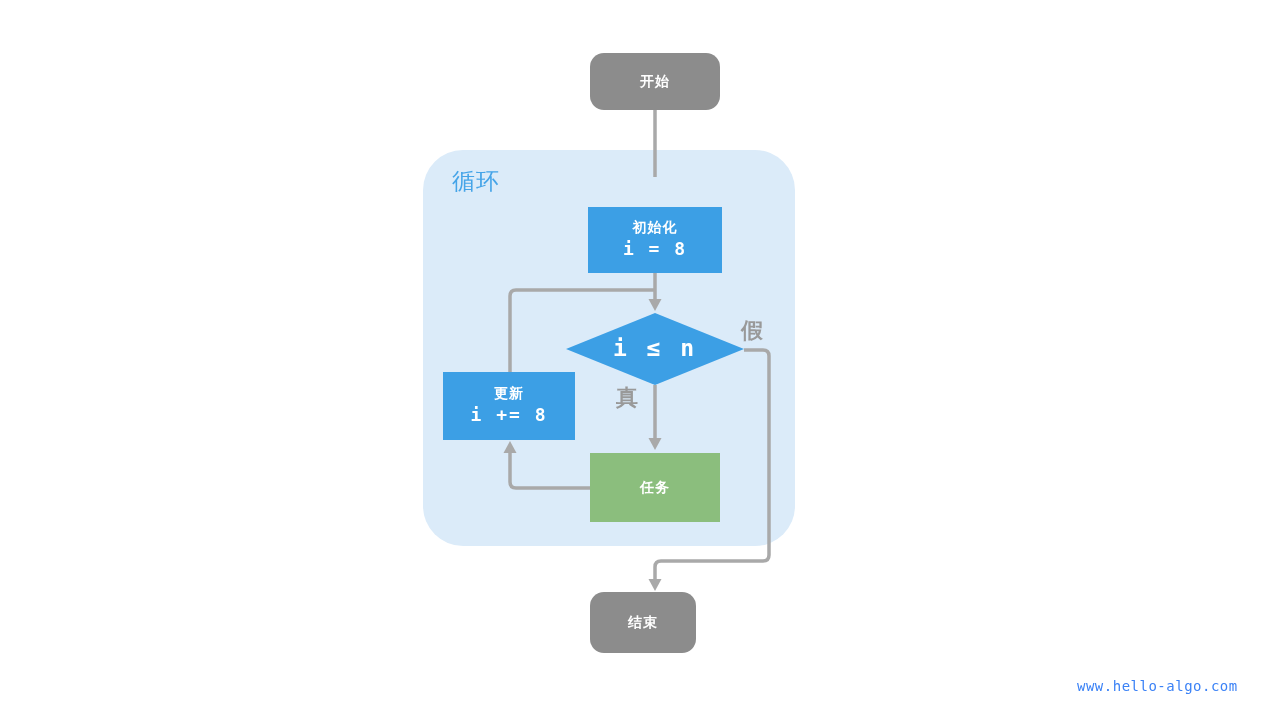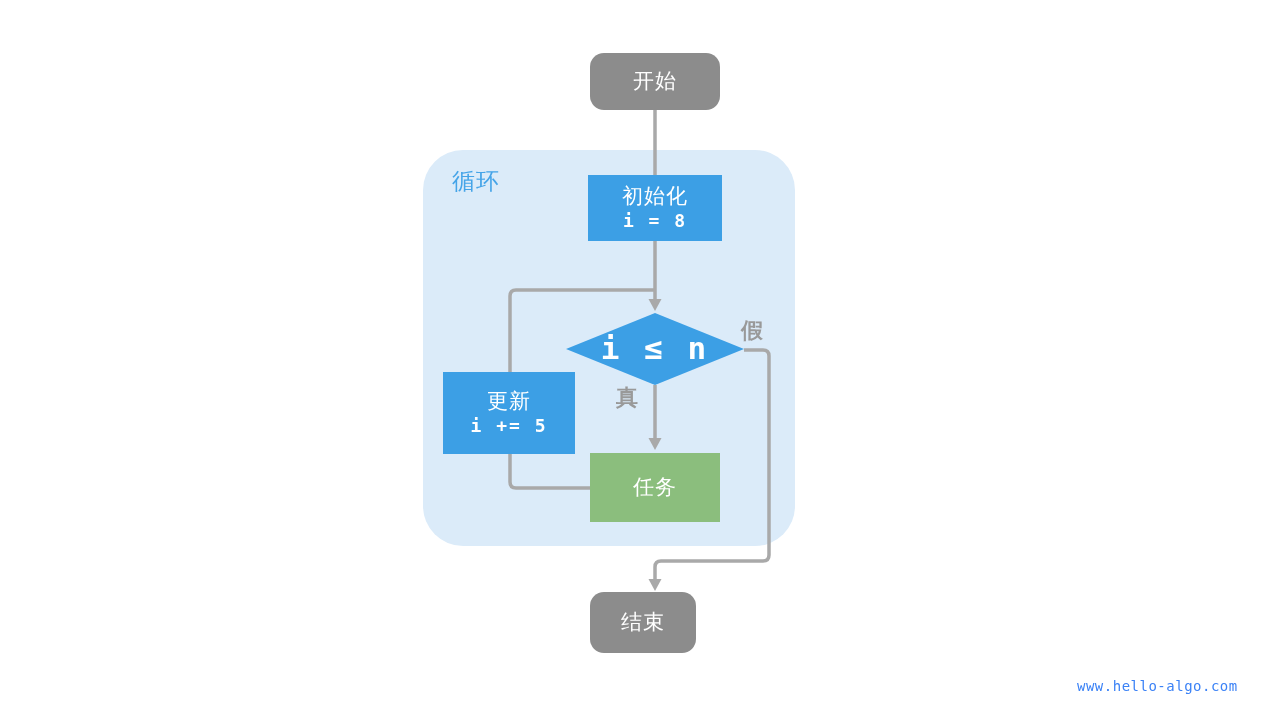--- a/index.html
+++ b/index.html
@@ -50,46 +50,46 @@
     position: absolute;
     display: flex;
     flex-direction: column;
     align-items: center;
     justify-content: center;
     color: #ffffff;
     z-index: 3;
     text-align: center;
   }
   .node .cn-label {
-    font-size: 21px;
-    font-weight: normal;
+    font-size: 14px;
+    font-weight: bold;
     line-height: 1.25;
     letter-spacing: 1px;
   }
   .node .code-label {
     font-family: "DejaVu Sans Mono", monospace;
     font-size: 18px;
     font-weight: bold;
     line-height: 1.35;
     letter-spacing: 2px;
   }
   .terminal {
     border-radius: 14px;
   }
   .node-start { left: 590px; top: 53px;  width: 130px; height: 57px; }
   .node-end   { left: 590px; top: 592px; width: 106px; height: 61px; }
   .node-init   { left: 588px; top: 175px; width: 134px; height: 66px; }
-  .node-update { left: 443px; top: 372px; width: 132px; height: 82px; }
+  .node-update { left: 443px; top: 372px; width: 132px; height: 68px; }
   .node-task   { left: 590px; top: 453px; width: 130px; height: 69px; text-align: right; }
   .node-condition {
     left: 566px; top: 313px; width: 178px; height: 72px;
     clip-path: polygon(50% 0%, 100% 50%, 50% 100%, 0% 50%);
   }
   .node-condition .code-label {
-    font-size: 31px;
+    font-size: 23px;
     letter-spacing: 3px;
   }
   .edge-label {
     position: absolute;
     font-size: 22px;
     font-weight: bold;
     z-index: 3;
   }
   .edge-label-false { left: 741px; top: 316px; }
   .edge-label-true  { left: 616px; top: 383px; }
@@ -128,32 +128,32 @@
     <polygon points="648.5,438 661.5,438 655,450" style="fill: rgb(169, 169, 169);"></polygon>
 
     <path d="M590,488 L516,488 Q510,488 510,482 L510,453" style="stroke: rgb(169, 169, 169);"></path>
     <polygon points="503.5,453 516.5,453 510,441" style="fill: rgb(169, 169, 169);"></polygon>
   </svg>
 
   <div class="node terminal node-start" style="background-color: rgb(140, 140, 140);">
     <div class="cn-label">开始</div>
   </div>
 
-  <div class="node node-init" style="background-color: rgb(60, 159, 229);">
+  <div class="node node-init" style="background-color: rgb(60, 159, 229); margin-top: 32px;">
     <div class="cn-label">初始化</div>
     <div class="code-label">i = 8</div>
   </div>
 
   <div class="node node-condition" style="background-color: rgb(60, 159, 229);">
     <div class="code-label">i ≤ n</div>
   </div>
 
   <div class="node node-update" style="background-color: rgb(60, 159, 229);">
     <div class="cn-label">更新</div>
-    <div class="code-label">i += 5</div>
+    <div class="code-label">i += 8</div>
   </div>
 
   <div class="node node-task" style="background-color: rgb(139, 190, 125);">
     <div class="cn-label">任务</div>
   </div>
 
   <div class="node terminal node-end" style="background-color: rgb(140, 140, 140);">
     <div class="cn-label">结束</div>
   </div>
 

